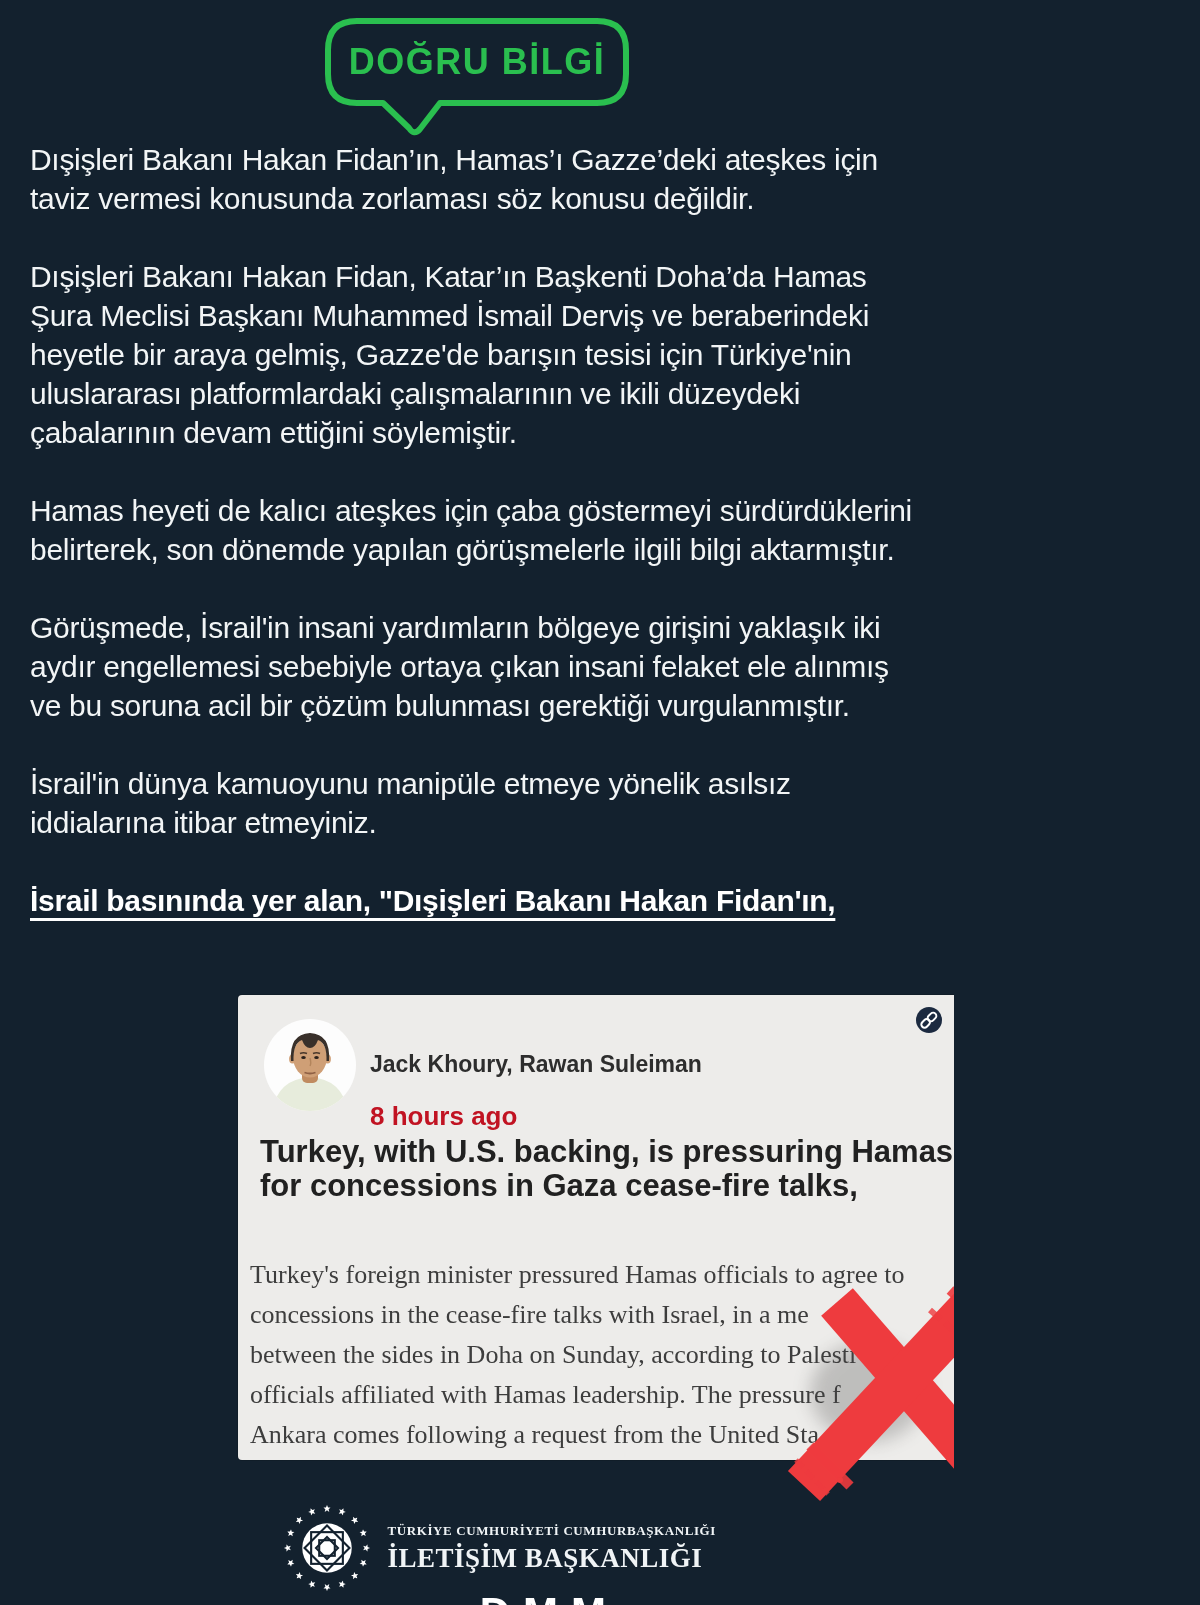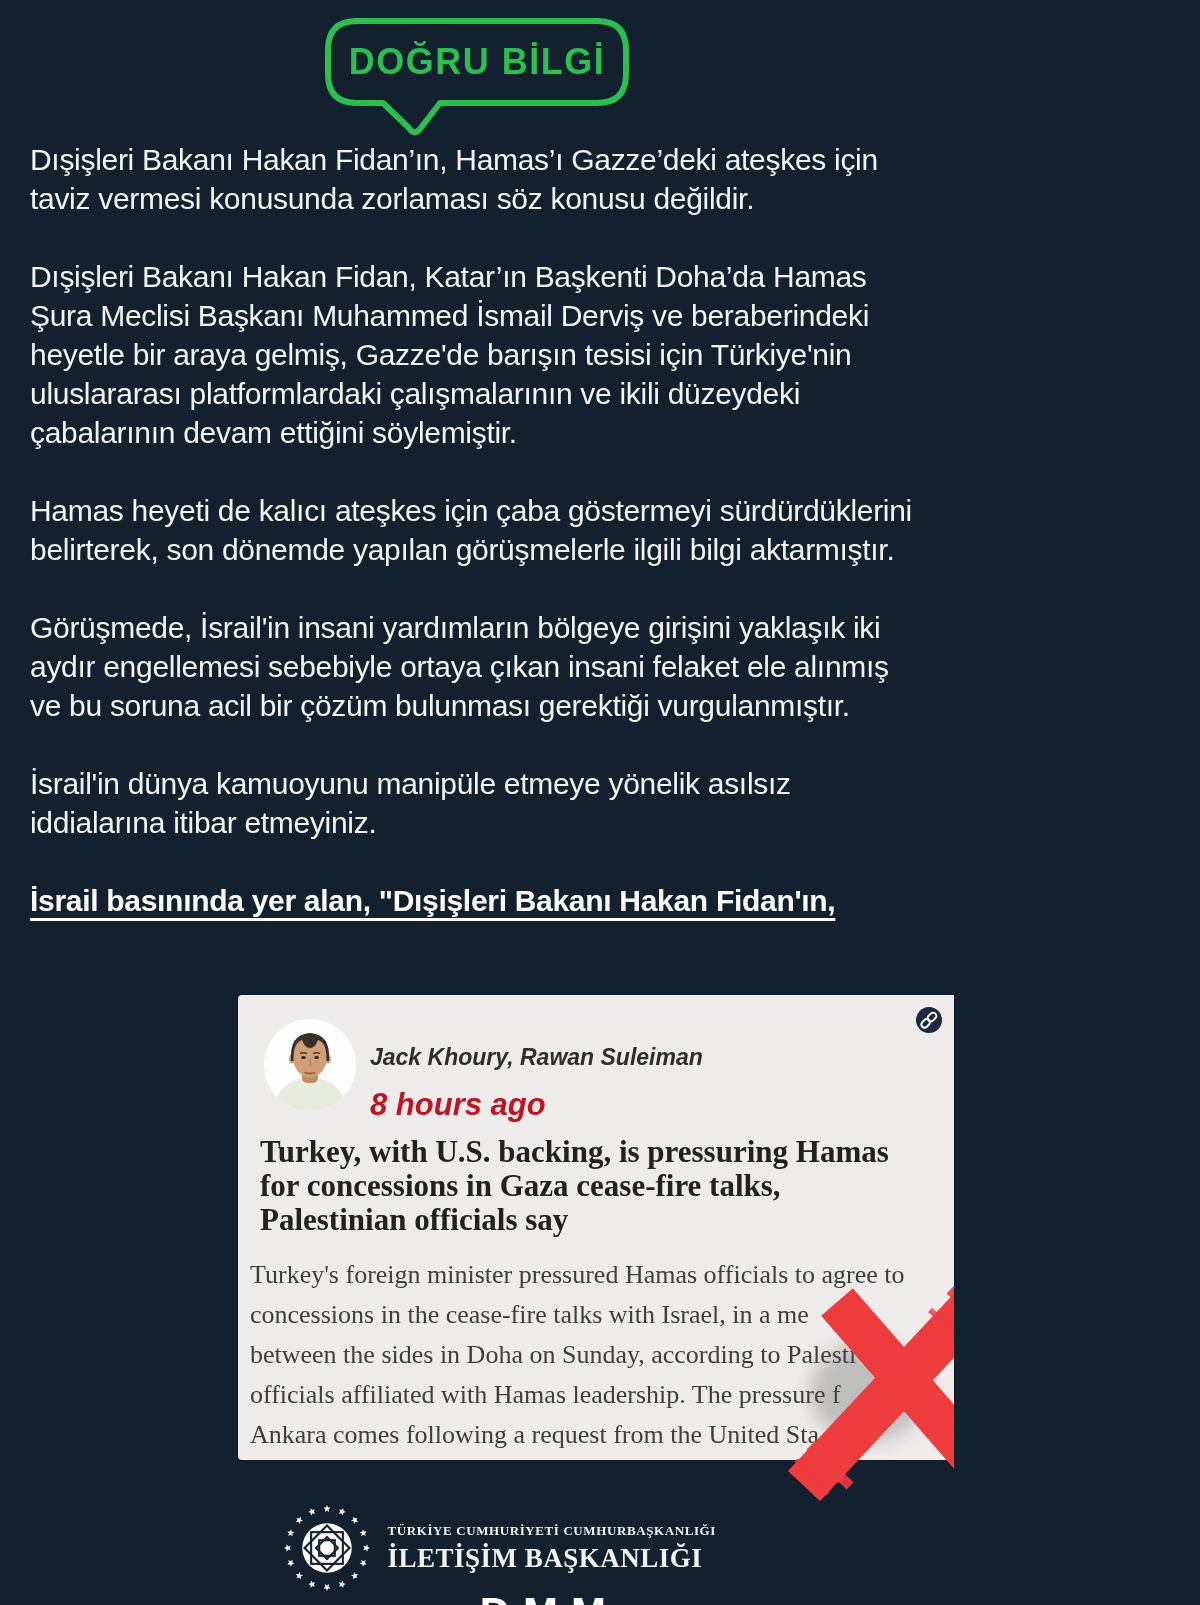--- a/index.html
+++ b/index.html
@@ -39,27 +39,27 @@
   
   .card{
     position:relative;
     width:720px;height:465px;
     margin:67px 0 0 238px;
     background:var(--card-bg,#edecea);
     border-radius:4px;
     box-shadow:0 0 0 1px rgba(0,0,0,.12);
   }
   .avatar{position:absolute;left:26px;top:24px;width:92px;height:92px;}
-  .author-block{position:absolute;left:132px;top:49px;font-style:italic;}
+  .author-block{position:absolute;left:132px;top:56px;}
   .author-name{font-size:23px;font-weight:bold;color:#2d2d2d;}
-  .time-ago{font-size:31px;font-weight:bold;color:var(--time-red,#c11322);margin-top:16px;}
+  .time-ago{font-size:26px;font-weight:bold;color:var(--time-red,#c11322);margin-top:23px;}
   .link-btn{position:absolute;right:16px;top:12px;width:26px;height:26px;cursor:pointer;}
   .headline{
     position:absolute;left:22px;top:140px;width:660px;
-    font-family:Liberation Serif, serif;font-weight:bold;
+    font-family:Liberation Sans, sans-serif;font-weight:bold;
     font-size:31px;line-height:34px;color:#212121;
     white-space:nowrap;
   }
   .article-body{
     position:absolute;left:12px;top:260px;width:680px;
     font-family:"Liberation Serif",serif;
     font-size:26px;line-height:40px;color:#3d3d3d;
     white-space:nowrap;overflow:visible;
   }
   .x-overlay{position:absolute;left:542px;top:255px;width:240px;height:250px;overflow:visible;pointer-events:none;}
@@ -147,21 +147,20 @@
         <g transform="rotate(-45 13 13)" stroke="#ffffff" stroke-width="2" fill="none">
           <rect x="3.5" y="9.8" width="9.5" height="6.4" rx="3.2"></rect>
           <rect x="12.5" y="9.8" width="9.5" height="6.4" rx="3.2"></rect>
         </g>
       </svg>
     </span>
 
     <div class="headline">
         <div>Turkey, with U.S. backing, is pressuring Hamas</div>
         <div>for concessions in Gaza cease-fire talks,</div>
-        <div>Palestinian officials say</div>
       </div>
 
     <div class="article-body">
         <div>Turkey's foreign minister pressured Hamas officials to agree to</div>
         <div>concessions in the cease-fire talks with Israel, in a me</div>
         <div>between the sides in Doha on Sunday, according to Palesti</div>
         <div>officials affiliated with Hamas leadership. The pressure f</div>
         <div>Ankara comes following a request from the United Sta</div>
       </div>
 

